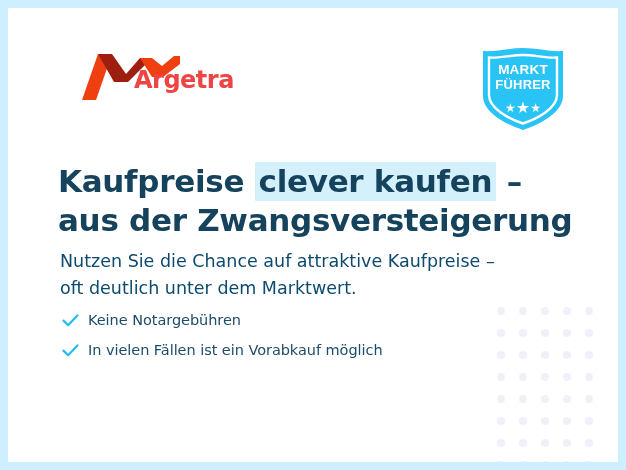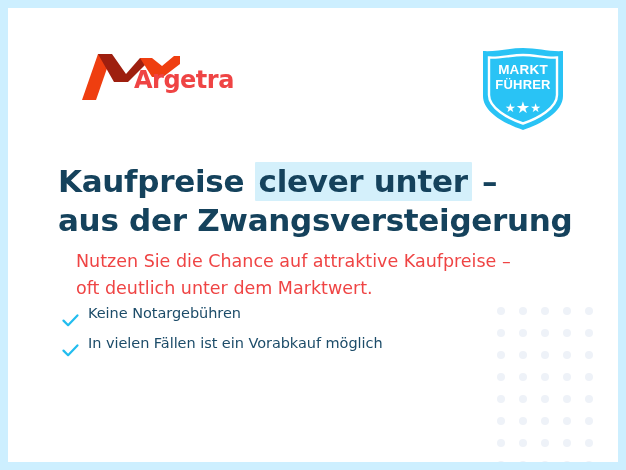--- a/index.html
+++ b/index.html
@@ -136,39 +136,40 @@
   #headline .hl {
     background: #d4f0fb;
     padding: 1px 4px 2px 4px;
     border-radius: 1px;
   }
   #headline .line2 { display: block; }
 
   
   #subheadline {
     position: absolute;
-    left: 68px;
+    left: 52px;
     top: 222px;
     width: 520px;
     font-size: 17.5px;
-    color: #ef4444;
+    color: #0c4a6e;
     line-height: 1.58;
     font-family: "DejaVu Sans", sans-serif;
   }
   #subheadline .line2 { display: block; }
 
   
   #bullets {
     position: absolute;
     left: 54px;
     top: 297px;
     width: 440px;
   }
   .bullet {
     display: flex;
+    align-items: center;
     height: 30px;
   }
   .bullet .check {
     width: 26px;
     flex: 0 0 26px;
     display: flex;
     align-items: center;
   }
   .bullet .label {
     font-size: 14.5px;
@@ -247,21 +248,21 @@
     <div id="badge-text">
       <div id="badge-line1">MARKT</div>
       <div id="badge-line2">FÜHRER</div>
     </div>
     <div id="badge-stars">
       <span>★</span><span class="big">★</span><span>★</span>
     </div>
   </div>
 
   <h1 id="headline">
-    <span>Kaufpreise </span><span class="hl">clever unter</span><span> –</span>
+    <span>Kaufpreise </span><span class="hl">clever kaufen</span><span> –</span>
     <span class="line2">aus der Zwangsversteigerung</span>
   </h1>
 
   <p id="subheadline">
     <span>Nutzen Sie die Chance auf attraktive Kaufpreise –</span>
     <span class="line2">oft deutlich unter dem Marktwert.</span>
   </p>
 
   <ul id="bullets" style="list-style:none;margin:0;padding:0;">
     <li class="bullet">

